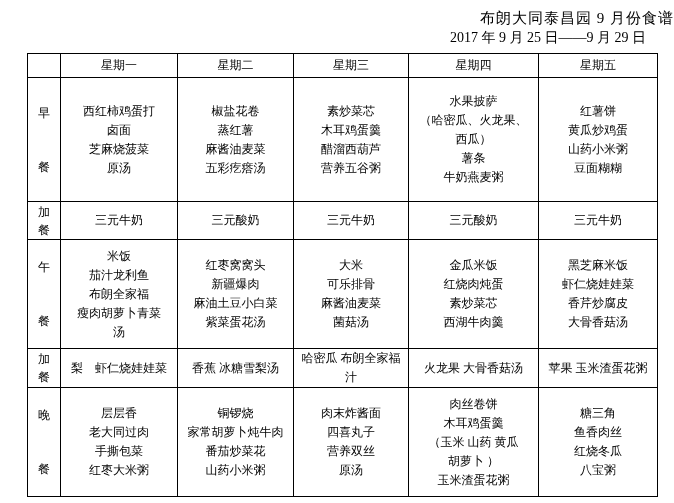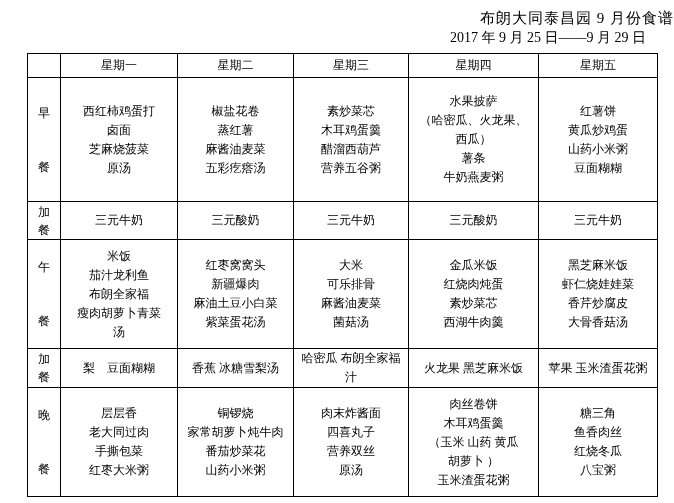--- a/index.html
+++ b/index.html
@@ -116,25 +116,25 @@
 素炒菜芯
 西湖牛肉羹</td>
       <td>黑芝麻米饭
 虾仁烧娃娃菜
 香芹炒腐皮
 大骨香菇汤</td>
     </tr>
     <tr class="r-snack short">
       <td class="rlabel">加
 餐</td>
-      <td>梨　豆面糊糊</td>
+      <td>梨　虾仁烧娃娃菜</td>
       <td>香蕉 冰糖雪梨汤</td>
       <td>哈密瓜 布朗全家福
 汁</td>
-      <td>火龙果 黑芝麻米饭</td>
+      <td>火龙果 大骨香菇汤</td>
       <td>苹果 玉米渣蛋花粥</td>
     </tr>
     <tr class="r-dinner tall">
       <td class="rlabel">晚
 餐</td>
       <td>层层香
 老大同过肉
 手撕包菜
 红枣大米粥</td>
       <td>铜锣烧

